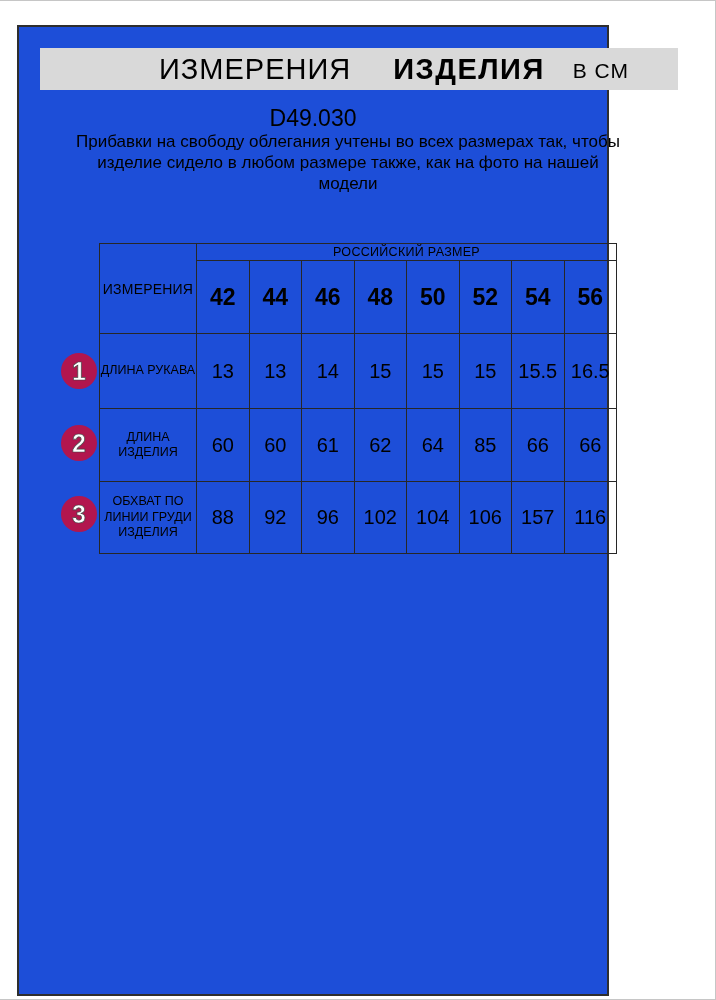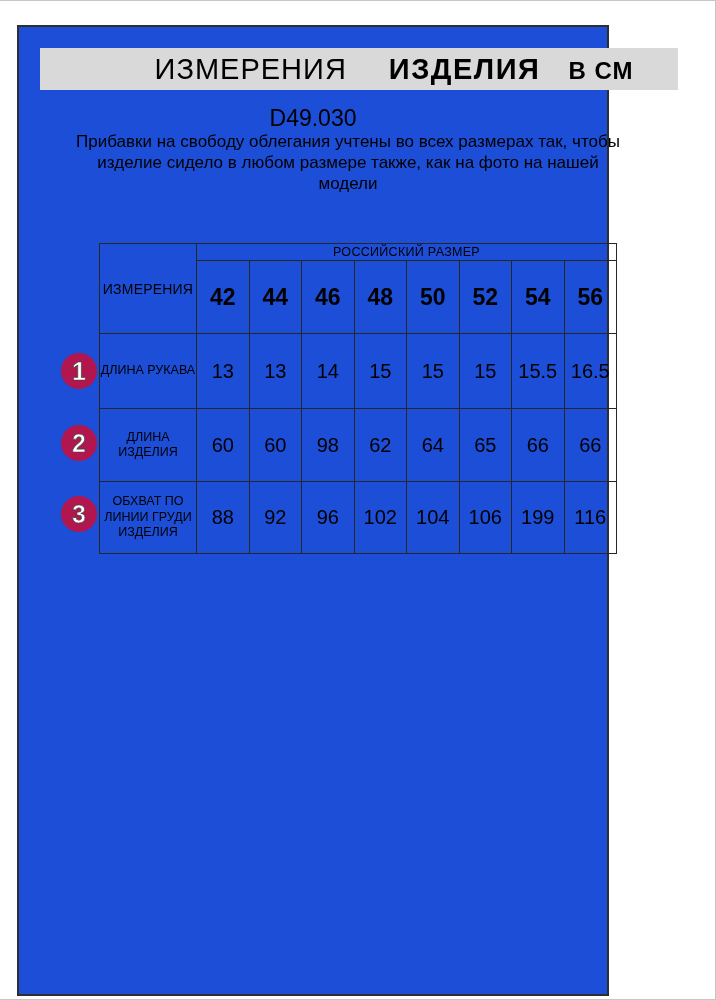--- a/index.html
+++ b/index.html
@@ -31,21 +31,21 @@
     width: 638px; height: 42px;
     background: var(--header-bar, #d9d9d9);
     display: flex;
     justify-content: center;
     align-items: center;
     padding-left: 70px;
     white-space: nowrap;
   }
   .t-reg  { font-size: 29px; letter-spacing: 1px; font-weight: 400; }
   .t-bold { font-size: 29px; letter-spacing: 1.5px; font-weight: 700; margin: 0 28px 0 42px; }
-  .t-unit { font-size: 24px; letter-spacing: 1px; font-weight: 700; position: relative; top: 2px; }
+  .t-unit { font-size: 21px; letter-spacing: 1px; font-weight: 400; position: relative; top: 2px; }
   
   .article {
     position: absolute;
     left: 0; top: 78px;
     width: 100%;
     text-align: center;
     font-size: 23px;
   }
   .desc {
     position: absolute;
@@ -169,38 +169,38 @@
           <td class="val">15</td>
           <td class="val">15</td>
           <td class="val">15.5</td>
           <td class="val">16.5</td>
         </tr>
         <tr class="r-data-2">
           <td class="row-label">ДЛИНА
 ИЗДЕЛИЯ</td>
           <td class="val">60</td>
           <td class="val">60</td>
-          <td class="val">98</td>
+          <td class="val">61</td>
           <td class="val">62</td>
           <td class="val">64</td>
-          <td class="val">65</td>
+          <td class="val">85</td>
           <td class="val">66</td>
           <td class="val">66</td>
         </tr>
         <tr class="r-data-3">
           <td class="row-label">ОБХВАТ ПО
 ЛИНИИ ГРУДИ
 ИЗДЕЛИЯ</td>
           <td class="val">88</td>
           <td class="val">92</td>
           <td class="val">96</td>
           <td class="val">102</td>
           <td class="val">104</td>
           <td class="val">106</td>
-          <td class="val">199</td>
+          <td class="val">157</td>
           <td class="val">116</td>
         </tr>
       </tbody>
     </table>
 
 
   </div>
 </div>
 
 </body></html>

